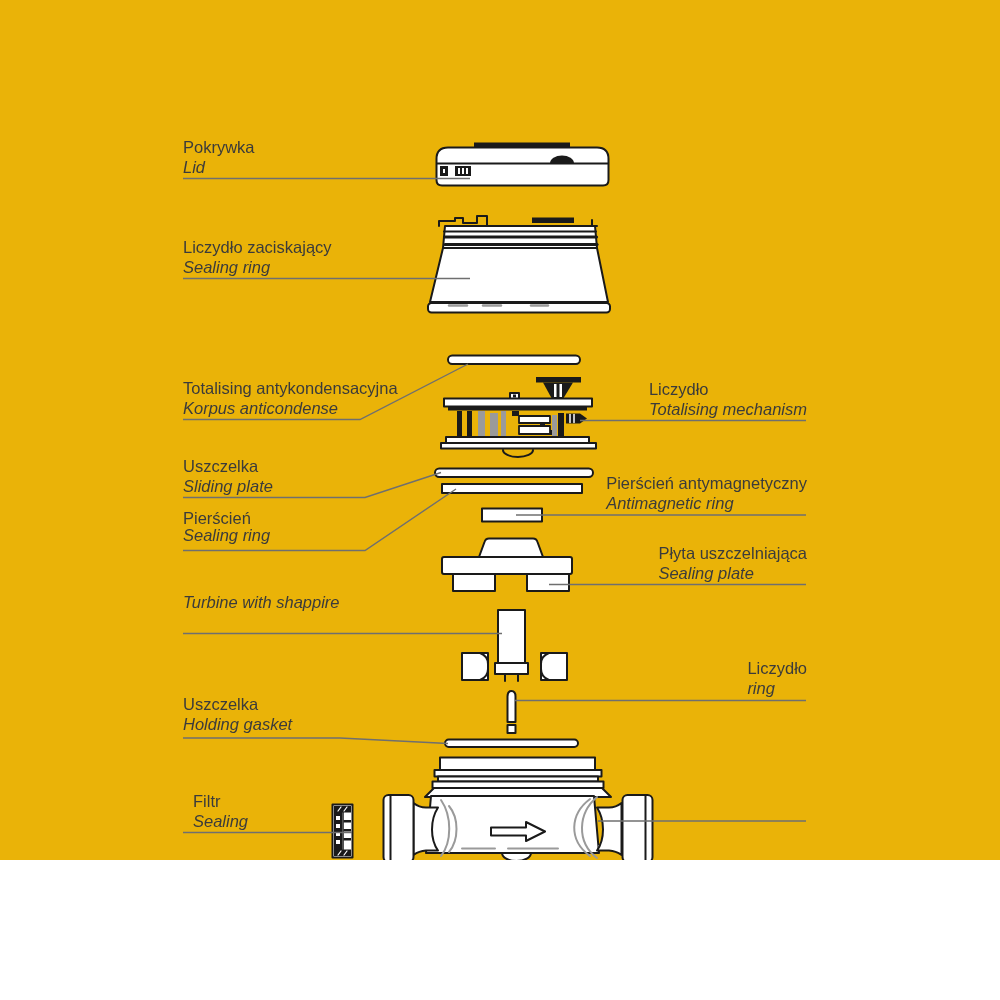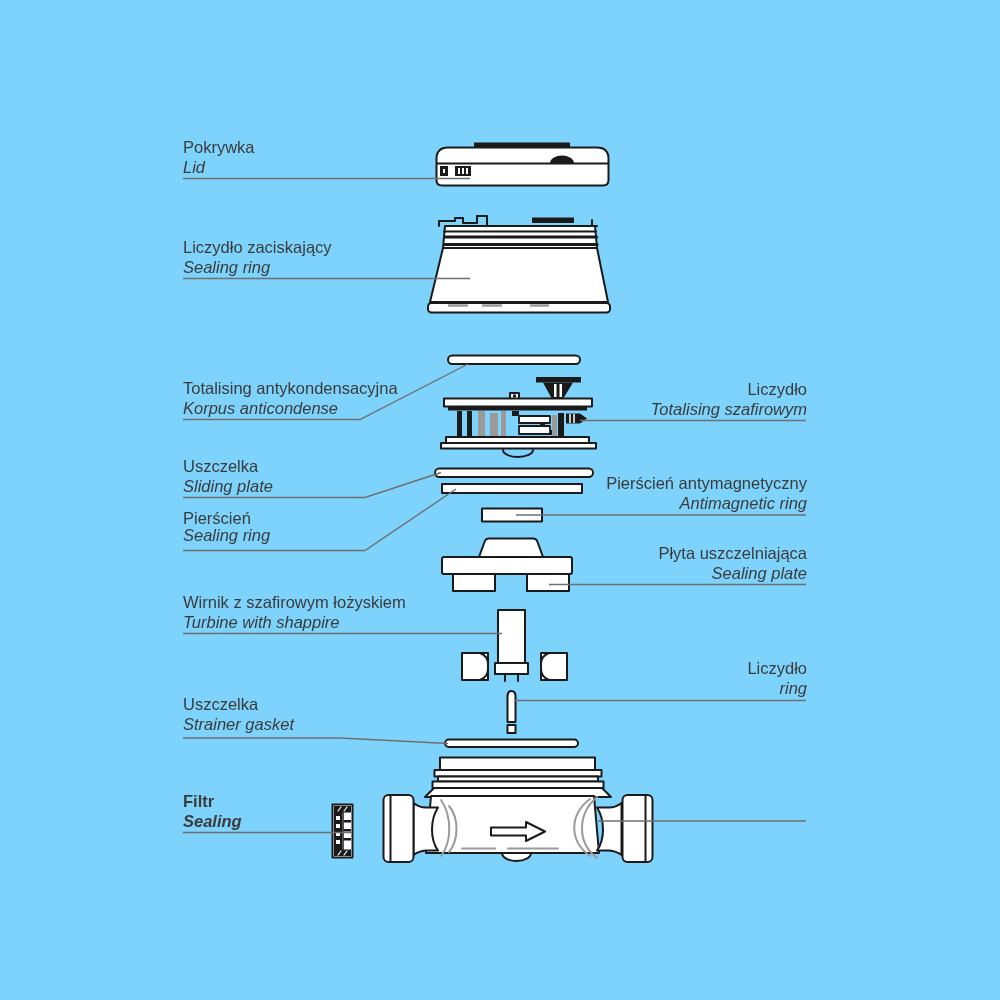--- a/index.html
+++ b/index.html
@@ -1,22 +1,22 @@
 <!DOCTYPE html>
 <html><head>
 <meta charset="utf-8">
 <style>
   html,body{margin:0;padding:0;background:#ffffff;}
-  #stage{position:relative;width:1000px;height:1000px;background:#7dd3fc;overflow:hidden;
+  #stage{position:relative;width:1000px;height:860px;background:#eab308;overflow:hidden;
          font-family:"Liberation Sans","DejaVu Sans",sans-serif;}
   svg{position:absolute;left:0;top:0;}
   .lbl{position:absolute;color:#3b3b3b;font-size:16.5px;line-height:20px;white-space:nowrap;}
   .lbl .pl{display:block;}
   .lbl .en{display:block;font-style:italic;}
-  .lbl.right{text-align:right;}
+  .lbl.right{}
 </style>
 </head>
 <body>
 
 <div id="stage">
 
   <svg width="1000" height="1000" viewBox="0 0 1000 1000">
 
     <g stroke="#1a1a1a" stroke-width="2" fill="#ffffff" stroke-linejoin="round" stroke-linecap="round">
 
@@ -219,35 +219,34 @@
   </div>
   <div class="lbl" style="left:183px;top:456px;">
     <span class="pl">Uszczelka</span>
     <span class="en">Sliding plate</span>
   </div>
   <div class="lbl" style="left:183px;top:510px;line-height:17px;">
     <span class="pl">Pierścień</span>
     <span class="en">Sealing ring</span>
   </div>
   <div class="lbl" style="left:183px;top:592px;">
-    <span class="pl">Wirnik z szafirowym łożyskiem</span>
     <span class="en">Turbine with shappire</span>
   </div>
   <div class="lbl" style="left:183px;top:694px;">
     <span class="pl">Uszczelka</span>
-    <span class="en">Strainer gasket</span>
-  </div>
-  <div class="lbl" style="left:183px;top:791px;font-weight:bold;">
+    <span class="en">Holding gasket</span>
+  </div>
+  <div class="lbl" style="left:193px;top:791px;">
     <span class="pl">Filtr</span>
     <span class="en">Sealing</span>
   </div>
 
   <div class="lbl right" style="right:193px;top:379px;">
     <span class="pl">Liczydło</span>
-    <span class="en">Totalising szafirowym</span>
+    <span class="en">Totalising mechanism</span>
   </div>
   <div class="lbl right" style="right:193px;top:473px;">
     <span class="pl">Pierścień antymagnetyczny</span>
     <span class="en">Antimagnetic ring</span>
   </div>
   <div class="lbl right" style="right:193px;top:543px;">
     <span class="pl">Płyta uszczelniająca</span>
     <span class="en">Sealing plate</span>
   </div>
   <div class="lbl right" style="right:193px;top:658px;">

